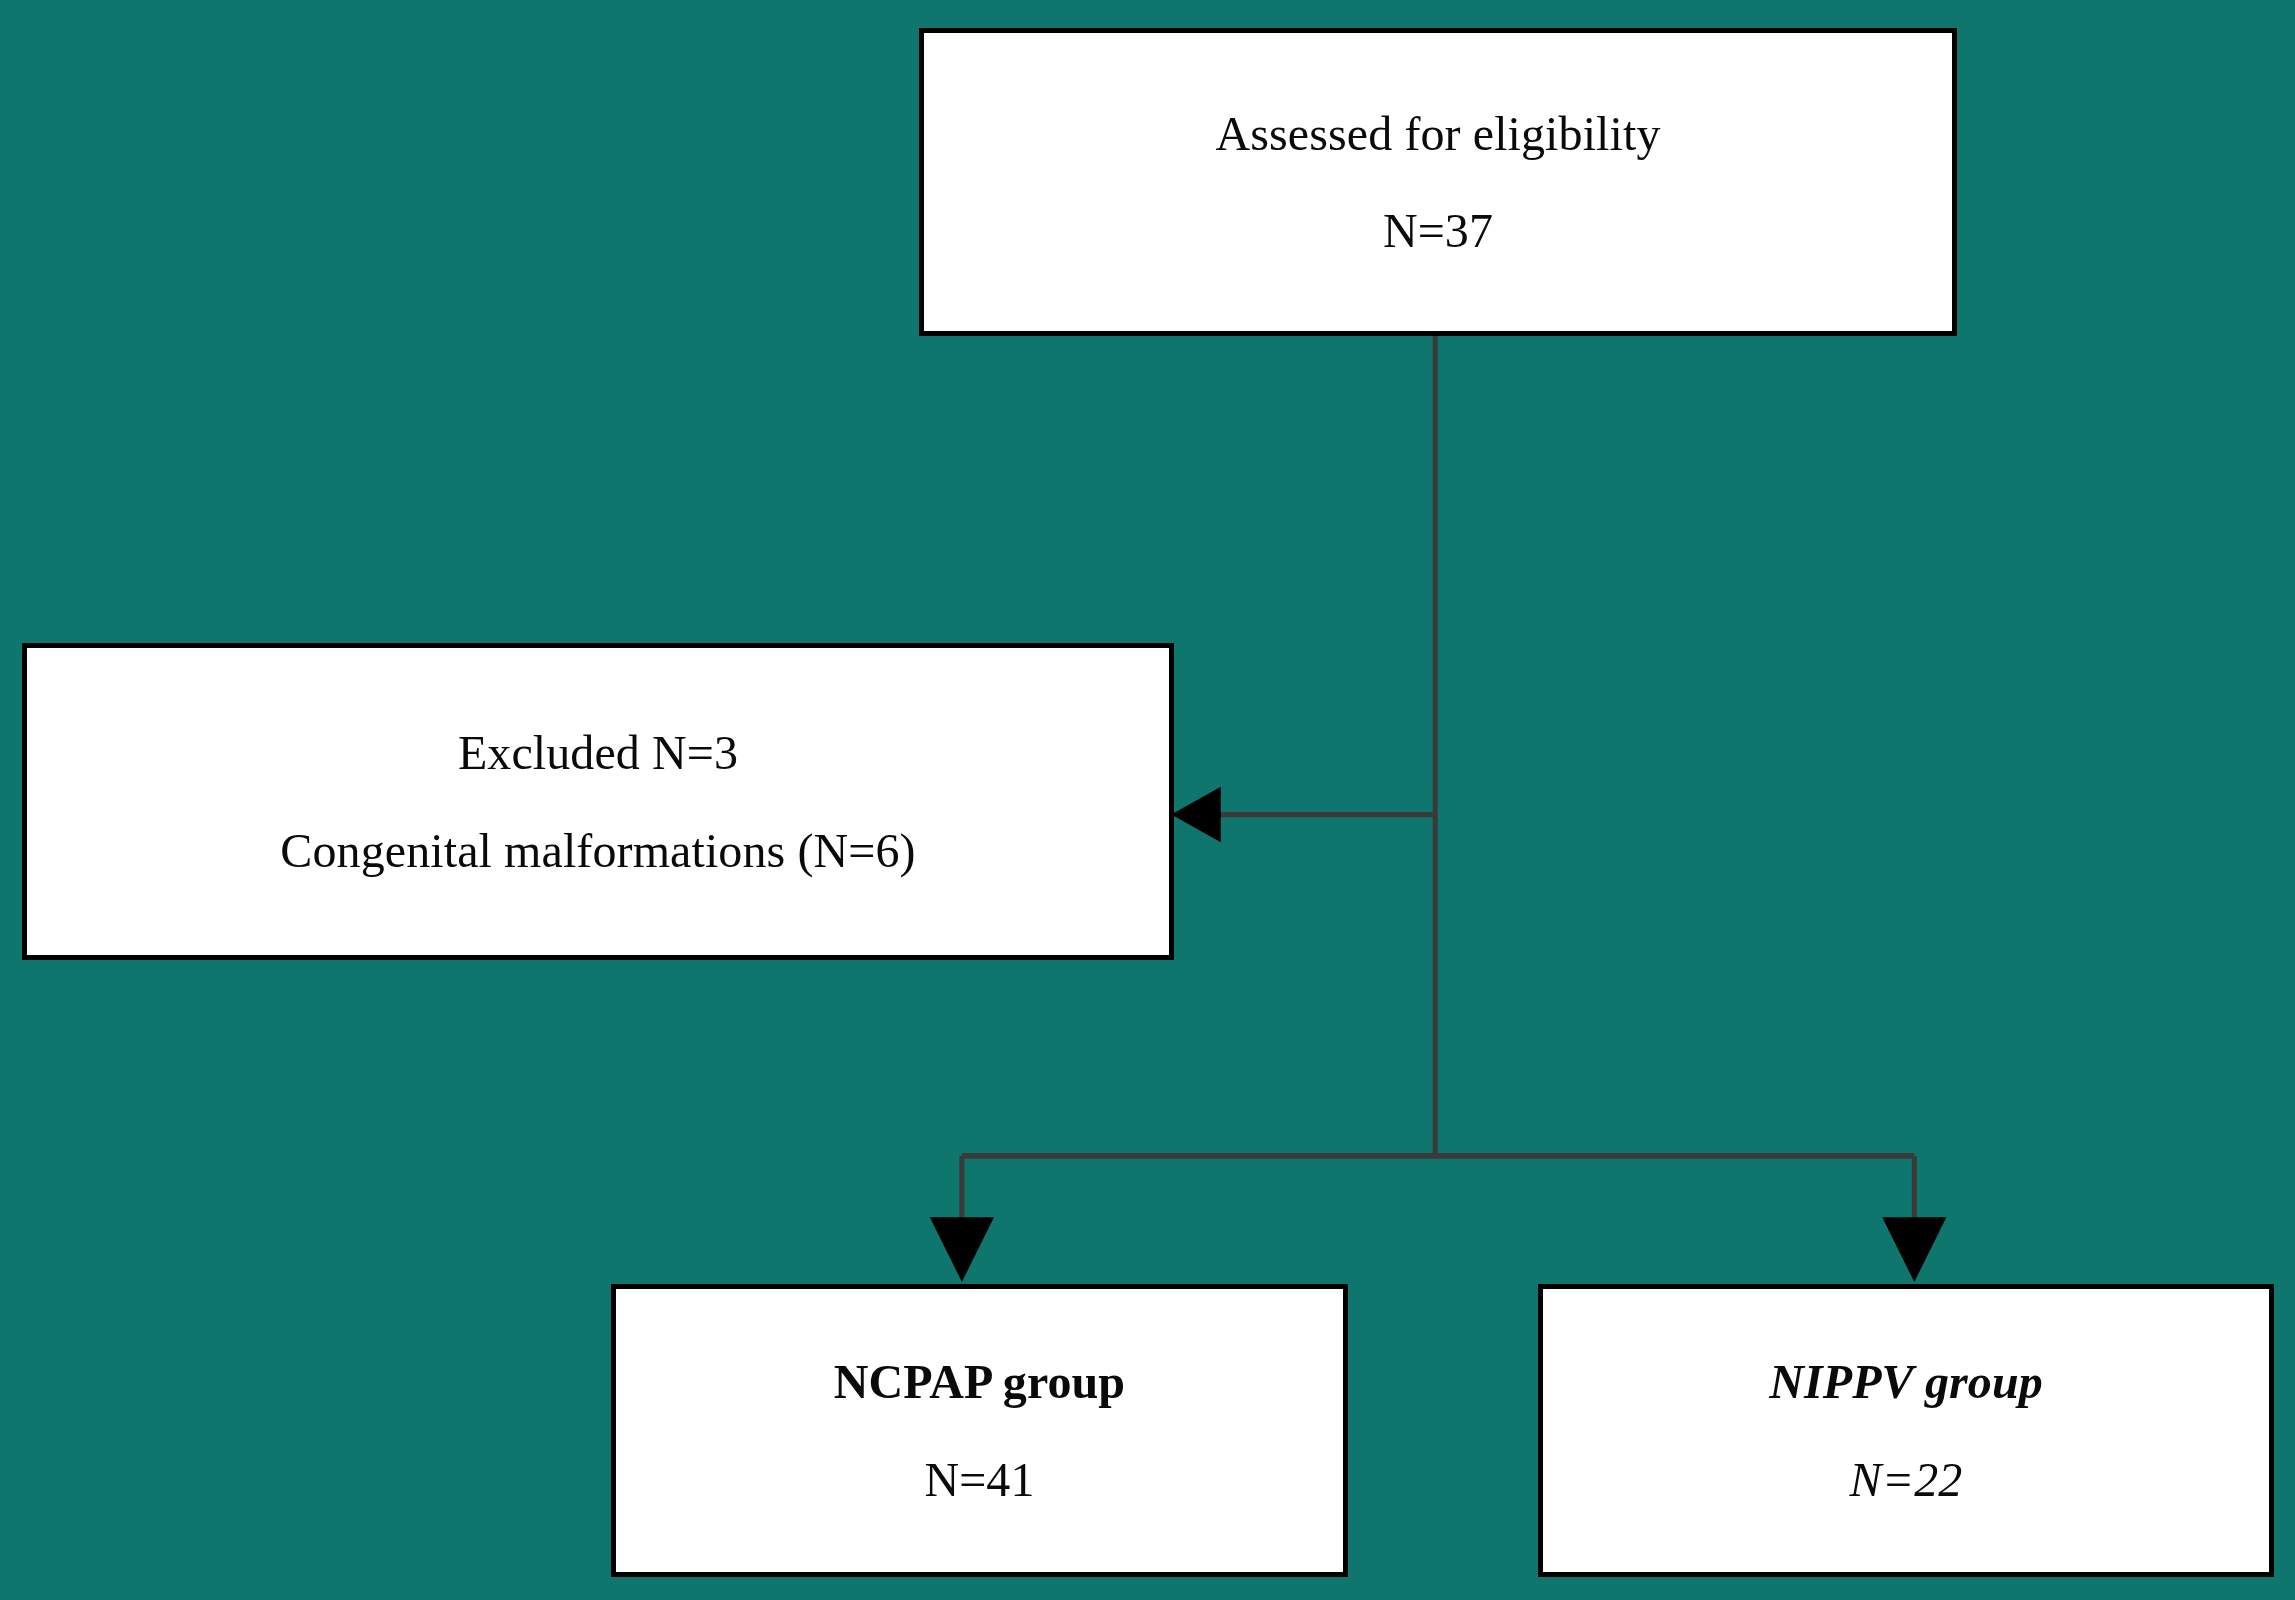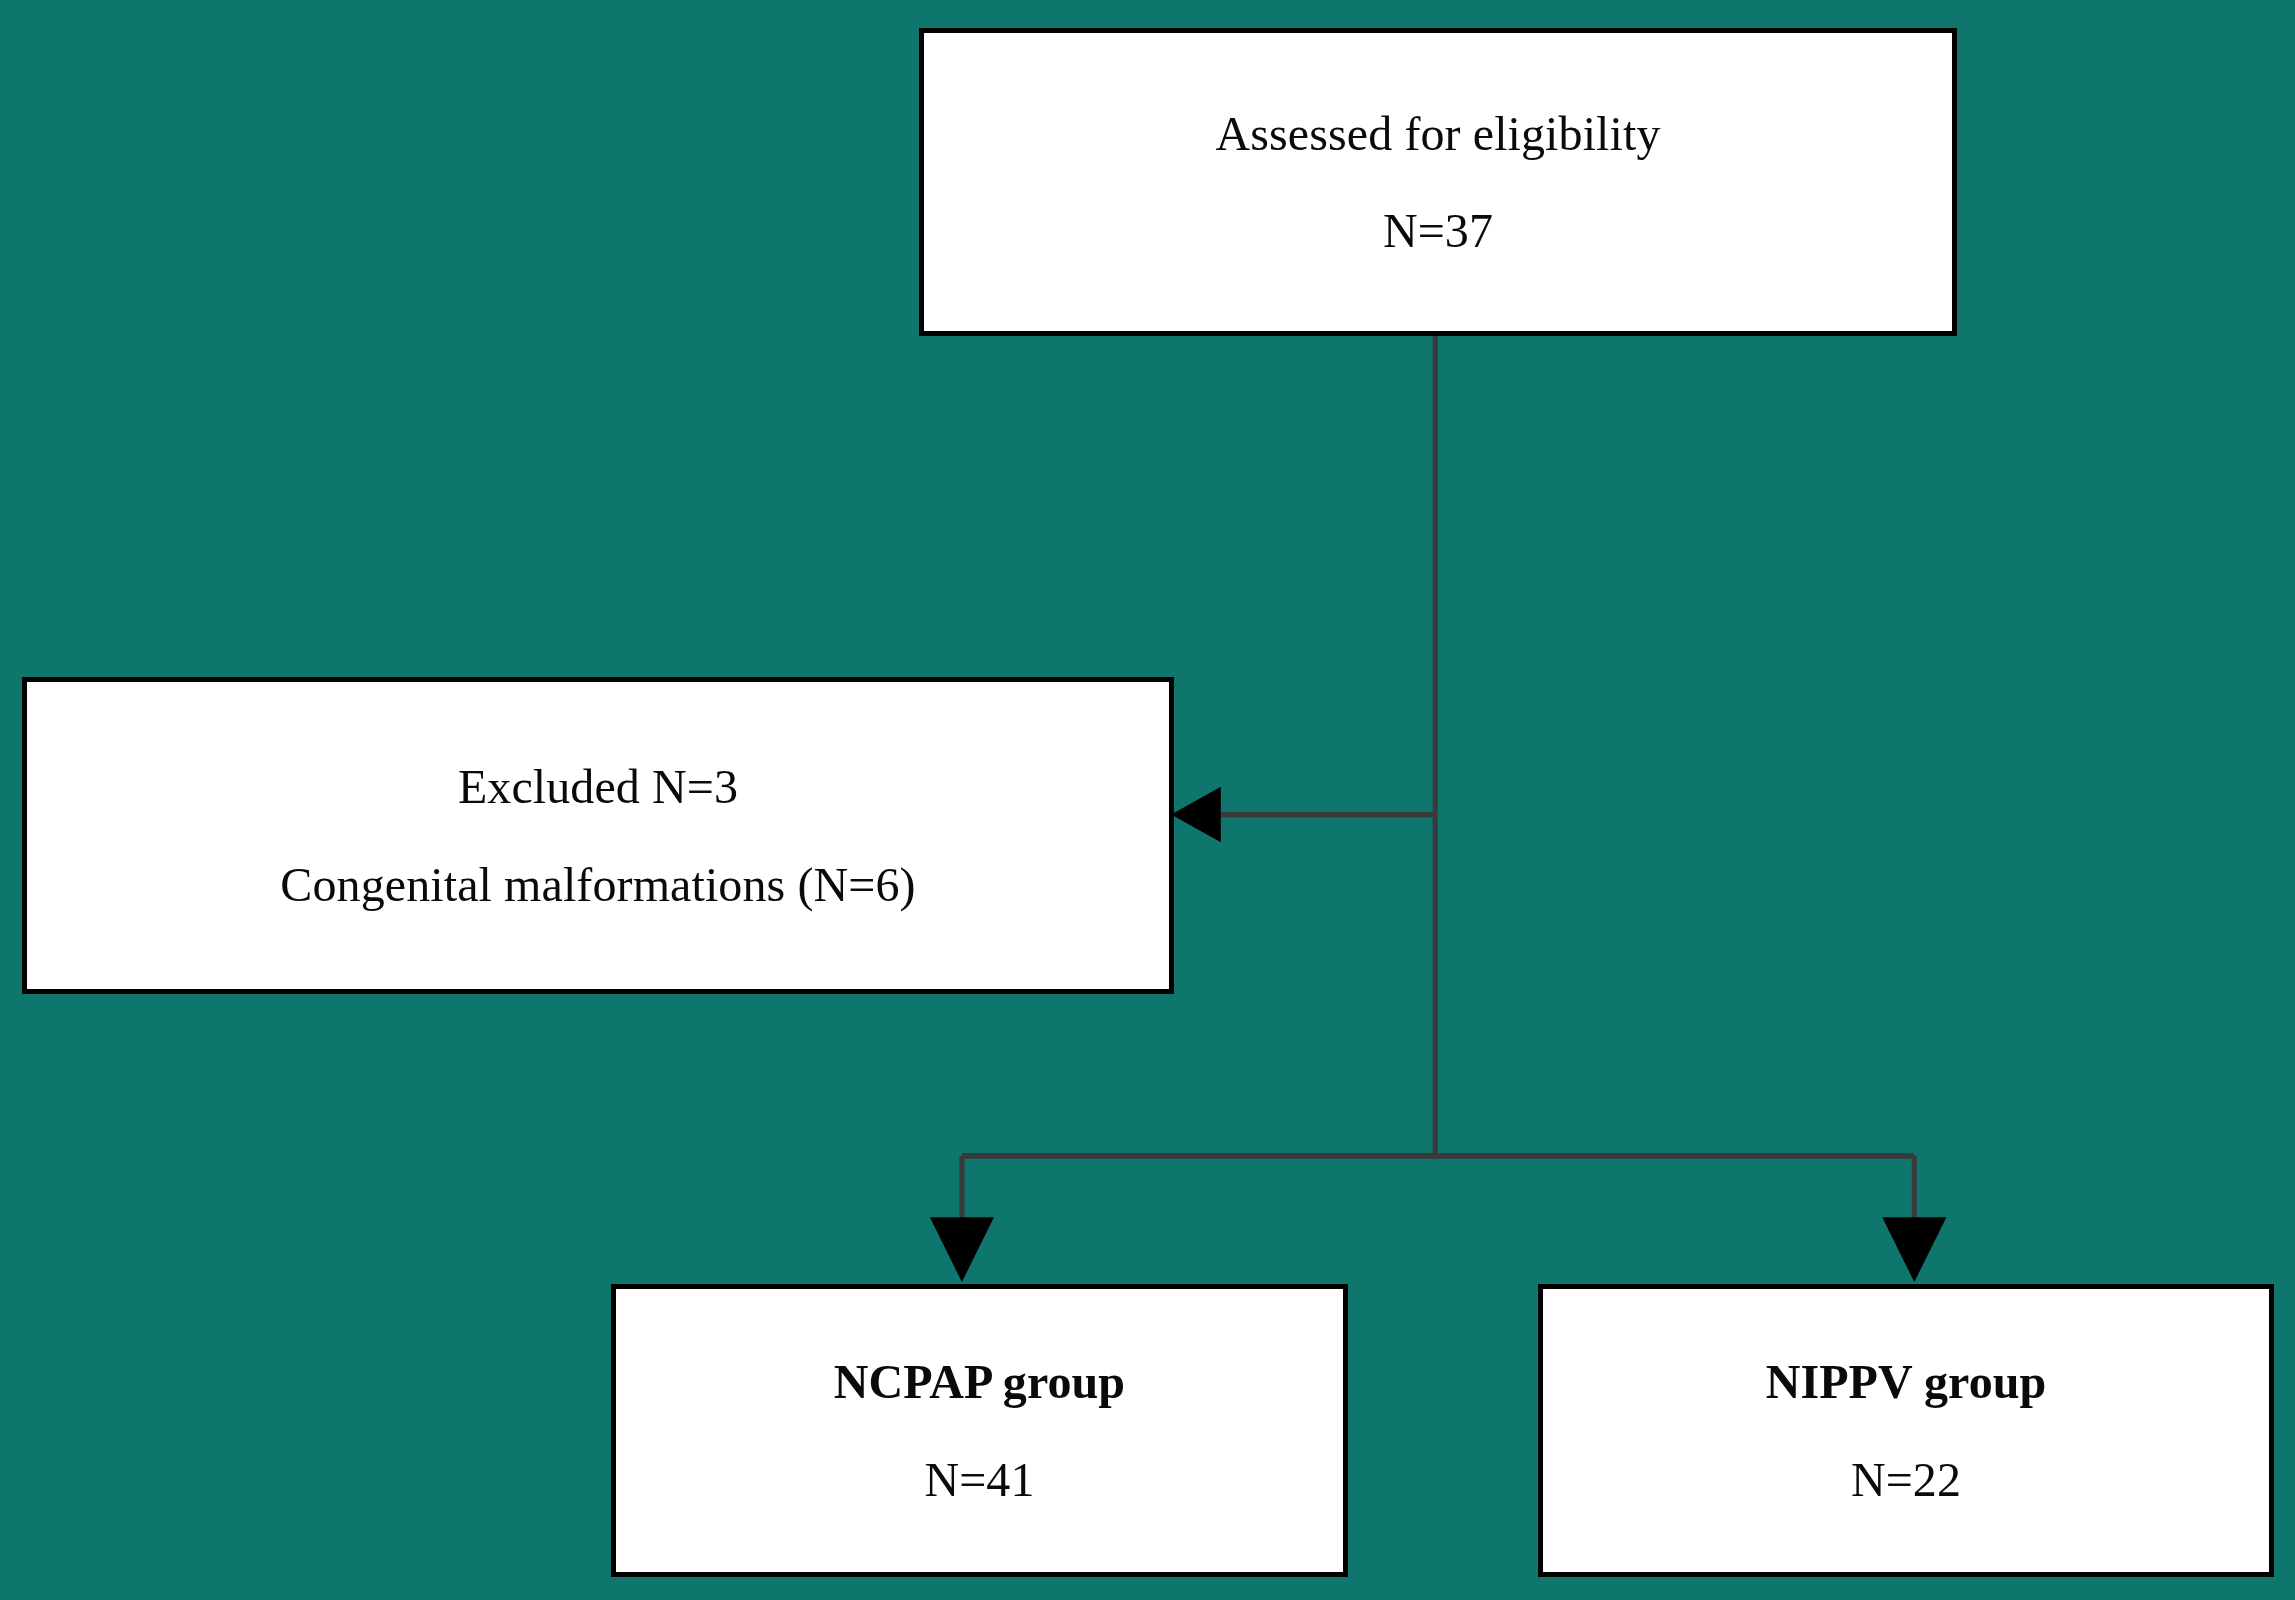--- a/index.html
+++ b/index.html
@@ -48,35 +48,36 @@
 
   
   #box-eligibility {
     left: 919px;
     top: 28px;
     width: 1038px;
     height: 308px;
   }
   #box-excluded {
     left: 22px;
-    top: 677px;
+    top: 643px;
     width: 1152px;
     height: 317px;
   }
   #box-ncpap {
     left: 611px;
     top: 1284px;
     width: 737px;
     height: 293px;
   }
   #box-nippv {
     left: 1538px;
     top: 1284px;
     width: 736px;
     height: 293px;
+    font-style: italic;
   }
 
   
   #connectors {
     position: absolute;
     left: 0;
     top: 0;
     width: 2295px;
     height: 1600px;
     pointer-events: none;

